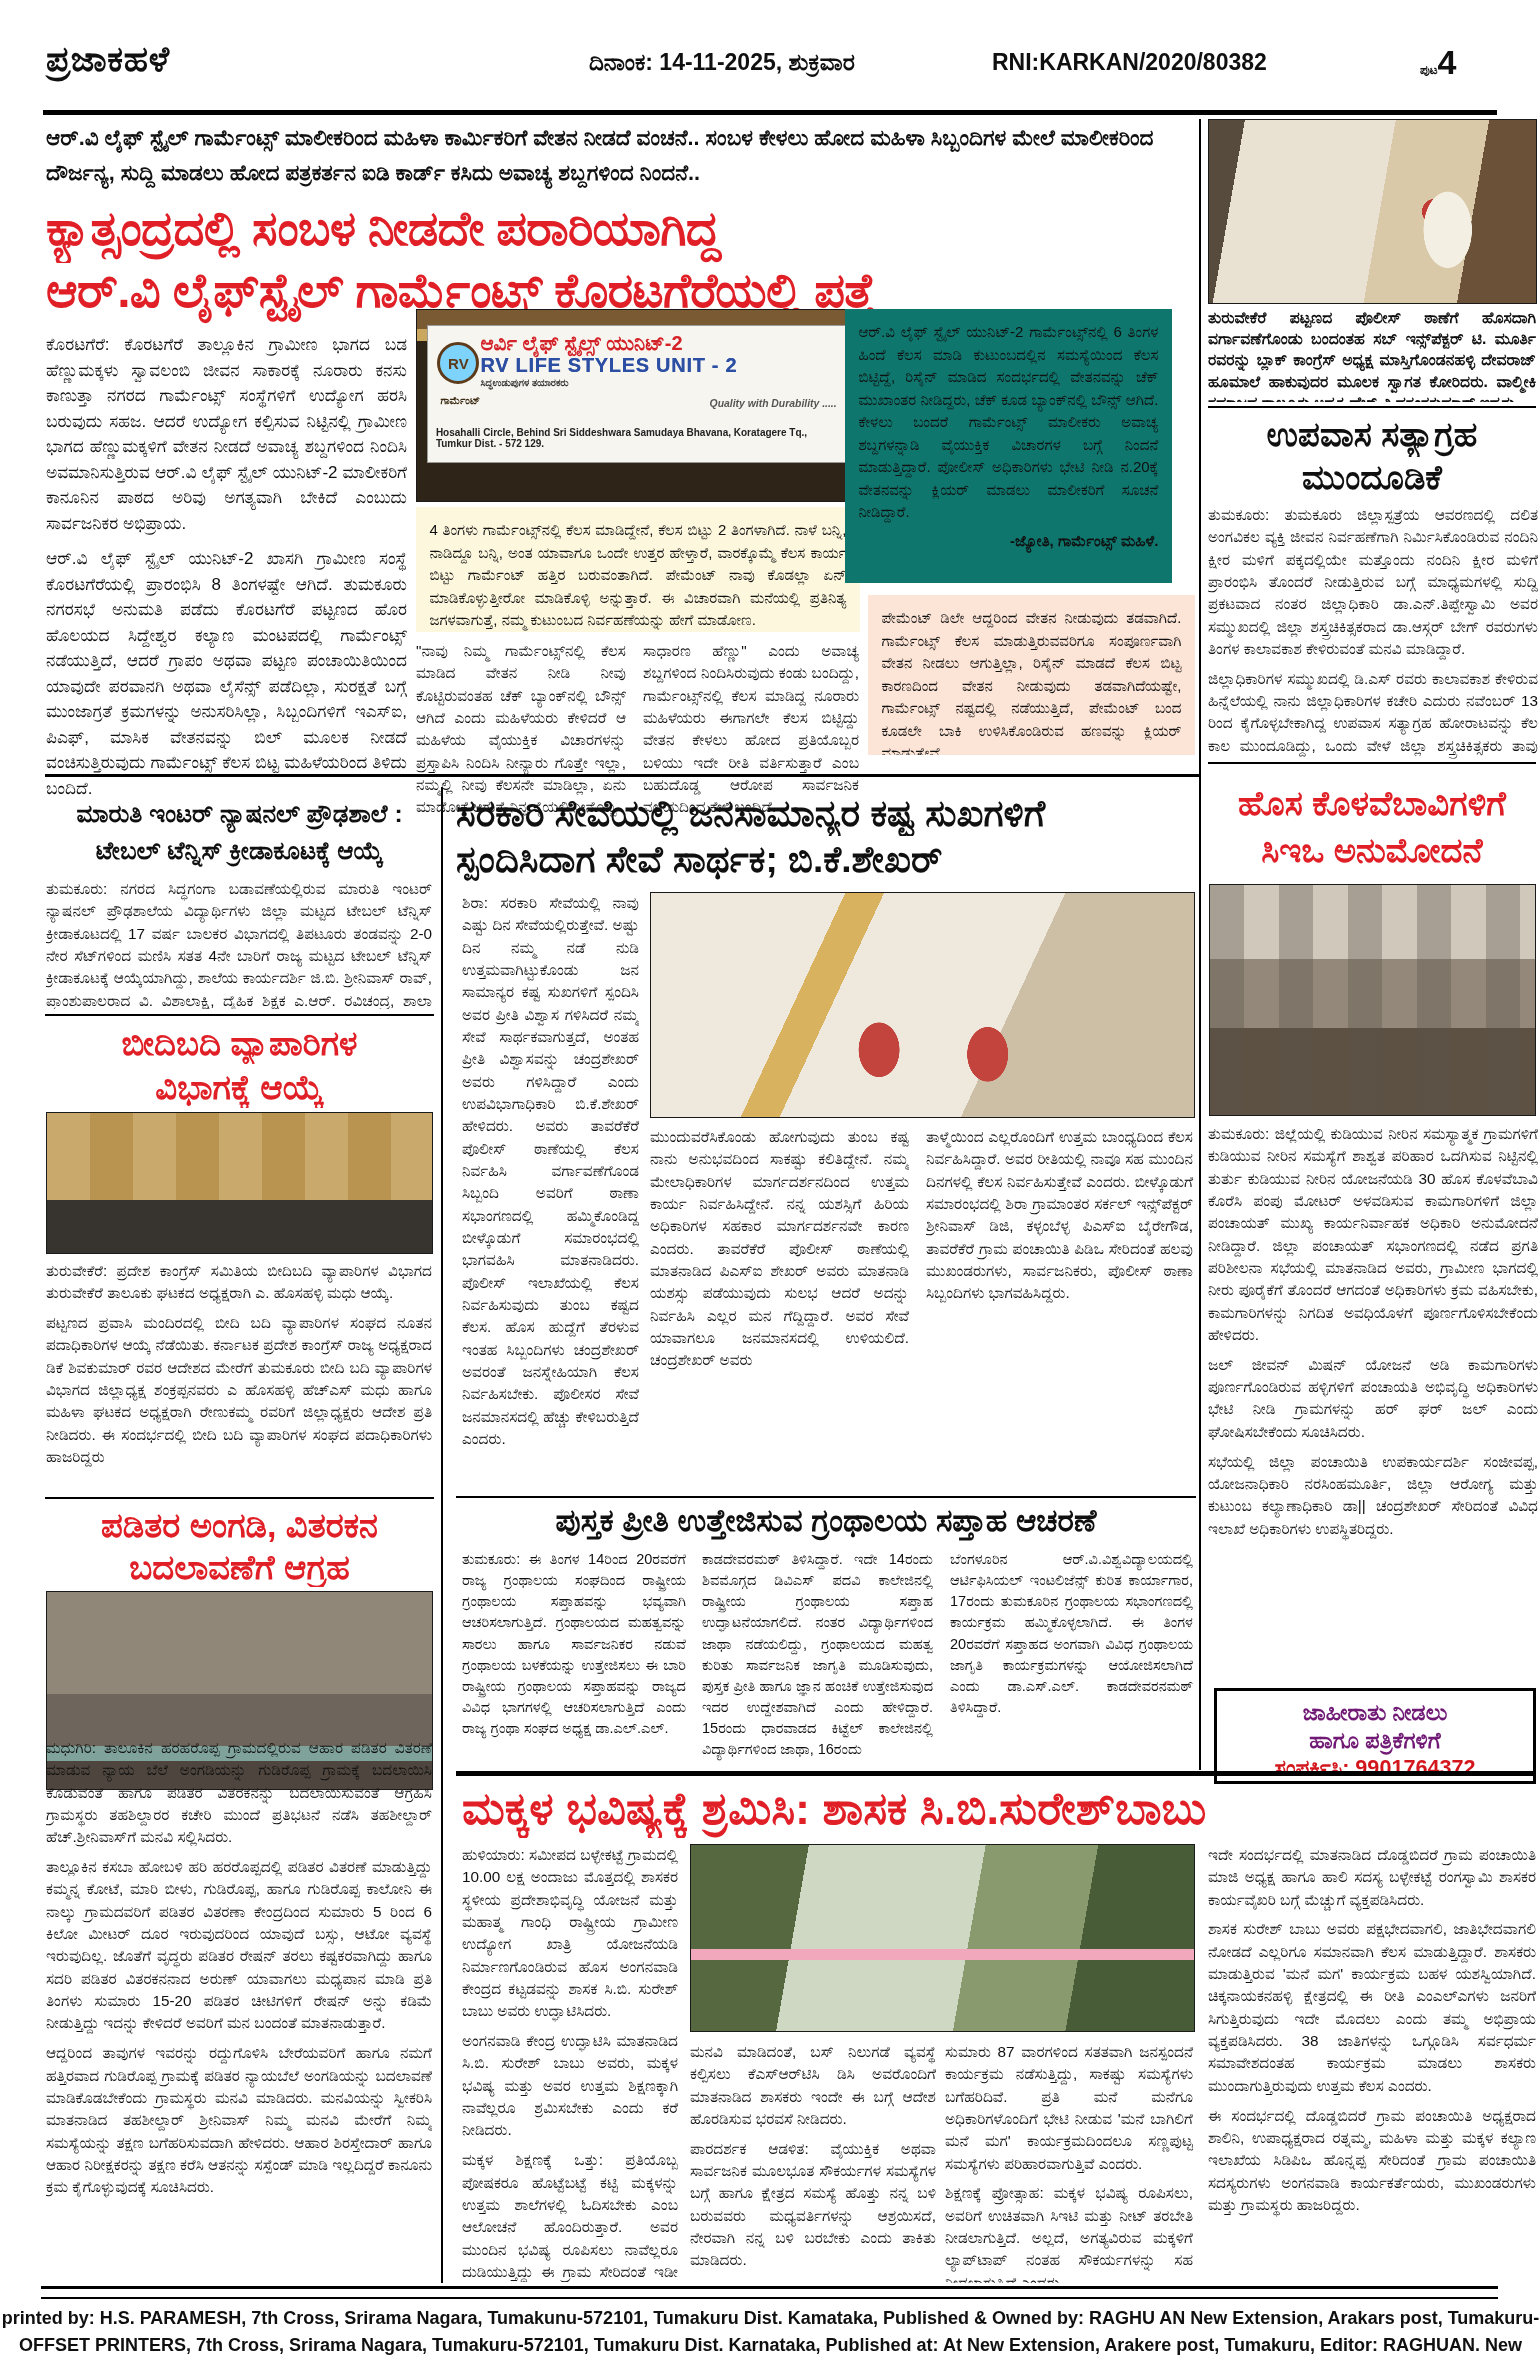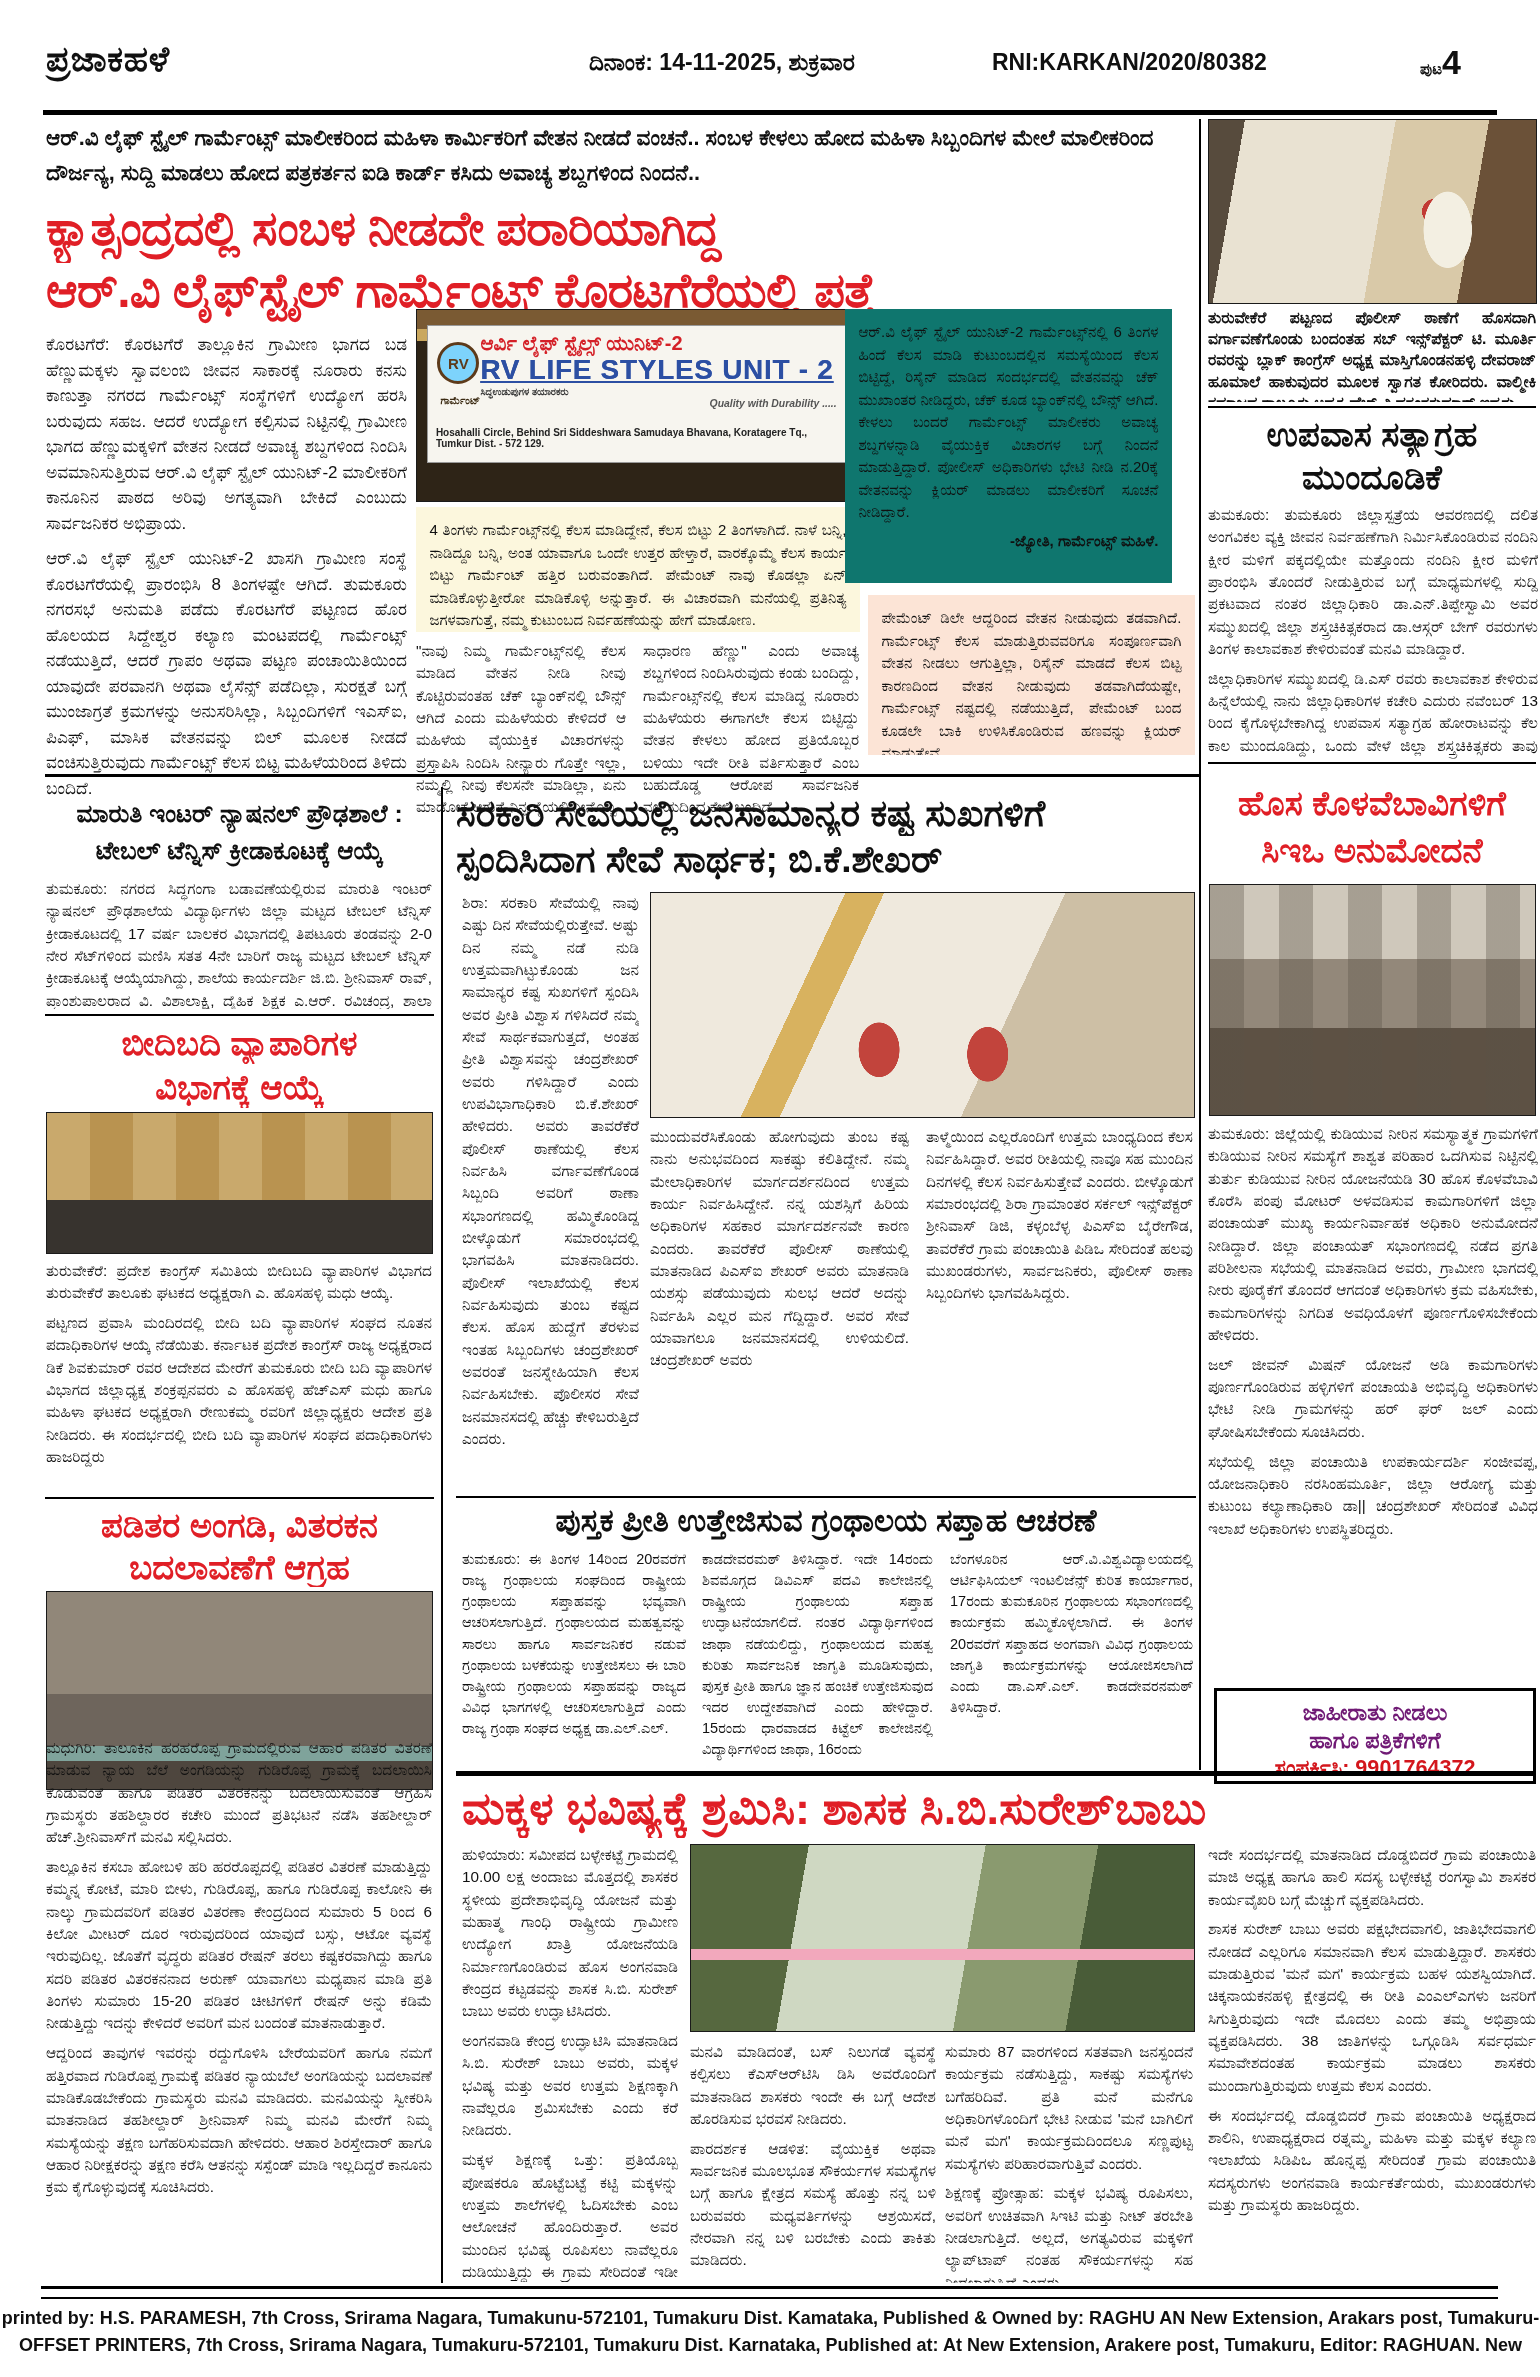--- a/index.html
+++ b/index.html
@@ -45,42 +45,42 @@
      linear-gradient(180deg,rgba(0,0,0,0) 0 56%,#f2a8bc 56% 62%,rgba(0,0,0,0) 62%),
      linear-gradient(100deg,#56683f 0 22%,#cfd8c2 22% 55%,#8a9a6f 55% 76%,#495c38 76% 100%);}
   
   .ph-rv{background:linear-gradient(180deg,#7a5a33 0 10%,#caa85f 10% 16%,#2e2417 16% 100%);}
   .rv-sign{position:absolute;left:10.4px;right:10.4px;top:15px;height:125px;background:#f7f5ef;
            border:0.7px solid #999;padding:6px 10.4px 4.5px 52px;}
   .rv-logo{position:absolute;left:9px;top:16.4px;width:36px;height:36px;border-radius:50%;
            border:3px solid #5d3a1a;color:#5d3a1a;font-weight:900;font-size:15px;
            display:flex;align-items:center;justify-content:center;background:#7dd3fc;}
   .rv-kn{color:#d42027;font-weight:900;font-size:20px;line-height:1.1;}
-  .rv-en{color:#2c4fa3;font-weight:900;font-size:28px;letter-spacing:0.7px;line-height:1.15;
-         background:linear-gradient(90deg,#24408f,#5a7fd4);-webkit-background-clip:text;background-clip:text;text-decoration:underline;}
+  .rv-en{color:#2c4fa3;font-weight:900;font-size:20px;letter-spacing:0.7px;line-height:1.15;
+         background:linear-gradient(90deg,#24408f,#5a7fd4);-webkit-background-clip:text;background-clip:text;}
   .rv-sub{color:#333;font-weight:bold;font-size:9.7px;}
   .rv-tag{position:absolute;right:12px;top:72px;font-style:italic;font-size:10.4px;color:#555;font-weight:bold;}
   .rv-addr{position:absolute;left:7.5px;right:7.5px;top:101px;font-size:10px;font-weight:bold;color:#222;}
   .rv-side{position:absolute;left:12px;top:69px;font-size:10.4px;font-weight:bold;color:#3b2a12;}
   .ad-box{position:absolute;border:3px solid #000;background:#fff;text-align:center;padding-top:7.5px;}
   .ad-box .l1{font-weight:900;font-size:22.4px;color:#701a75;line-height:1.25;}
   .ad-box .l3{font-weight:900;font-size:21.6px;color:#444;}
   .ad-box .l3 span{color:#d3161c;}
   .imprint{font-weight:bold;font-size:18px;text-align:center;width:100%;}
 </style>
 </head>
 <body>
 
 <div id="page">
 
   <div class="abs b" style="left:46px;top:39px;font-size:35px;letter-spacing:0.7px;">ಪ್ರಜಾಕಹಳೆ</div>
   <div class="abs b" style="left:589px;top:49px;font-size:23px;">ದಿನಾಂಕ: 14-11-2025, ಶುಕ್ರವಾರ</div>
   <div class="abs b" style="left:992px;top:49px;font-size:23px;">RNI:KARKAN/2020/80382</div>
   <div class="abs" style="left:1420px;top:43px;">
-    <span class="b" style="font-size:15px;">ಪುಟ</span><span class="b" style="font-size:34px;">4</span>
+    <span class="b" style="font-size:12px;">ಪುಟ</span><span class="b" style="font-size:34px;">4</span>
   </div>
   <div class="abs rule" style="left:43px;top:110px;width:1454px;height:4.5px;"></div>
 
   <div class="abs rule" style="left:1199px;top:119px;width:2.2px;height:1651px;"></div>
   <div class="abs rule" style="left:441px;top:787px;width:2.2px;height:1496px;"></div>
   <div class="abs rule" style="left:45px;top:774px;width:1154px;height:3px;"></div>
 
   <div class="abs kicker clip" style="left:46px;top:121px;width:1144px;height:76px;">ಆರ್.ವಿ ಲೈಫ್ ಸ್ಟೈಲ್ ಗಾರ್ಮೆಂಟ್ಸ್ ಮಾಲೀಕರಿಂದ ಮಹಿಳಾ ಕಾರ್ಮಿಕರಿಗೆ ವೇತನ ನೀಡದೆ ವಂಚನೆ.. ಸಂಬಳ ಕೇಳಲು ಹೋದ ಮಹಿಳಾ ಸಿಬ್ಬಂದಿಗಳ ಮೇಲೆ ಮಾಲೀಕರಿಂದ ದೌರ್ಜನ್ಯ, ಸುದ್ದಿ ಮಾಡಲು ಹೋದ ಪತ್ರಕರ್ತನ ಐಡಿ ಕಾರ್ಡ್ ಕಸಿದು ಅವಾಚ್ಯ ಶಬ್ದಗಳಿಂದ ನಿಂದನೆ..</div>
   <div class="abs hl-xl red clip" style="left:46px;top:203px;width:1148px;height:60px;">ಕ್ಯಾತ್ಸಂದ್ರದಲ್ಲಿ ಸಂಬಳ ನೀಡದೇ ಪರಾರಿಯಾಗಿದ್ದ</div>
   <div class="abs hl-xl red clip" style="left:46px;top:265px;width:1148px;height:60px;">ಆರ್.ವಿ ಲೈಫ್‌ಸ್ಟೈಲ್ ಗಾರ್ಮೆಂಟ್ಸ್ ಕೊರಟಗೆರೆಯಲ್ಲಿ ಪತ್ತೆ</div>

